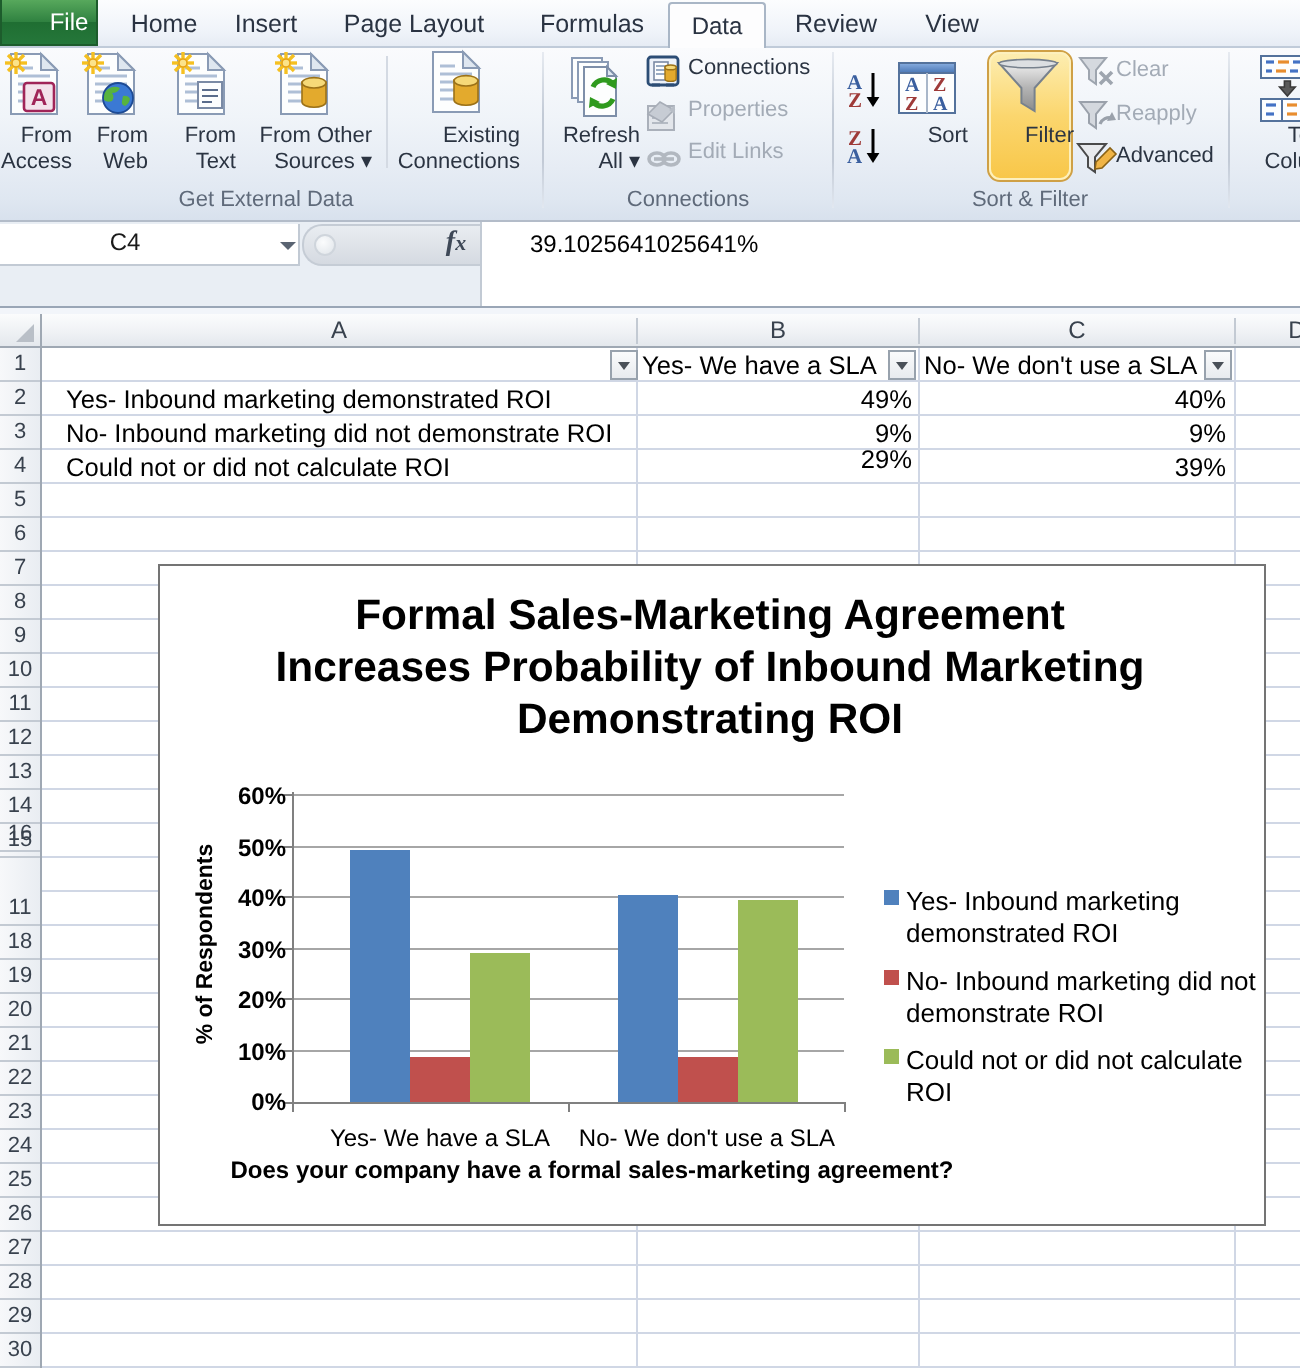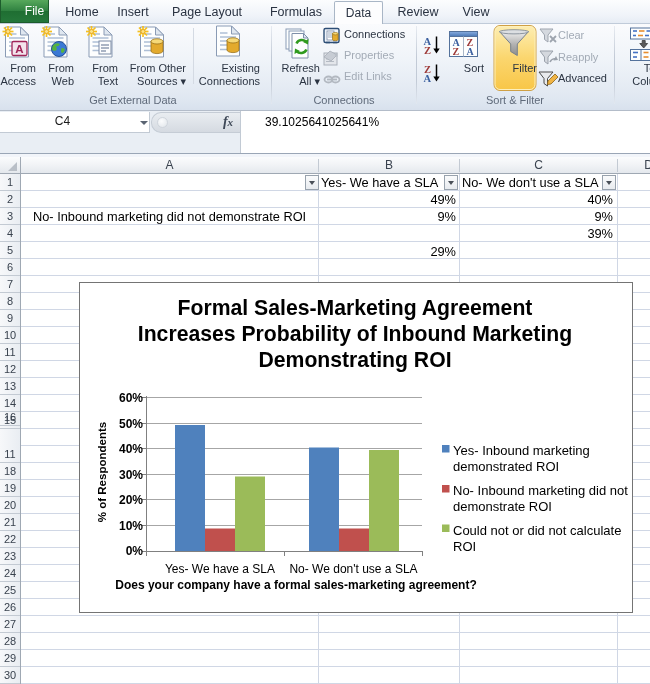--- a/index.html
+++ b/index.html
@@ -312,24 +312,26 @@
 <div class="abs rn" style="top:582px">25</div>
       <div class="abs rn" style="top:599px">26</div>
       <div class="abs rn" style="top:616px">27</div>
       <div class="abs rn" style="top:633px">28</div>
       <div class="abs rn" style="top:650px">29</div>
       <div class="abs rn" style="top:667px">30</div>
 </div>
 
   <div class="abs cell" style="left:321px;top:175px;width:123px">Yes- We have a SLA</div>
   <div class="abs cell" style="left:462px;top:175px;width:140px">No- We don't use a SLA</div>
+  <div class="abs cell" style="left:33px;top:192px;width:284px">Yes- Inbound marketing demonstrated ROI</div>
   <div class="abs cell" style="left:33px;top:209px;width:284px">No- Inbound marketing did not demonstrate ROI</div>
+  <div class="abs cell" style="left:33px;top:226px;width:284px">Could not or did not calculate ROI</div>
   <div class="abs cell r" style="left:354px;top:192px;width:102px">49%</div>
   <div class="abs cell r" style="left:354px;top:209px;width:102px">9%</div>
-  <div class="abs cell r" style="left:354px;top:244px;width:102px">29%</div>
+  <div class="abs cell r" style="left:354px;top:222px;width:102px">29%</div>
   <div class="abs cell r" style="left:500px;top:192px;width:113px">40%</div>
   <div class="abs cell r" style="left:500px;top:209px;width:113px">9%</div>
   <div class="abs cell r" style="left:500px;top:226px;width:113px">39%</div>
   <div class="abs fbtn" style="left:305px;top:175px"></div>
   <div class="abs fbtn" style="left:444px;top:175px"></div>
   <div class="abs fbtn" style="left:602px;top:175px"></div>
 
   <div class="abs" id="chart"><svg width="552" height="329" viewBox="0 0 552 329">
     <g font-family="Liberation Sans, sans-serif">
       <text x="275" y="31.5" font-size="21.2" font-weight="bold" text-anchor="middle" fill="#000">Formal Sales-Marketing Agreement</text>

